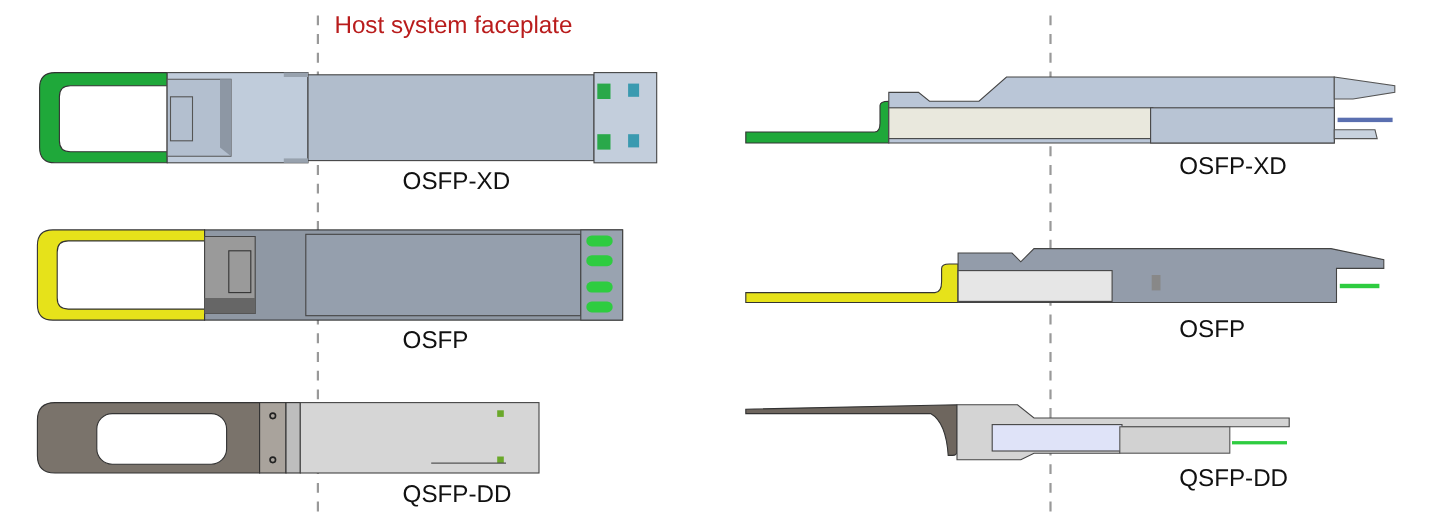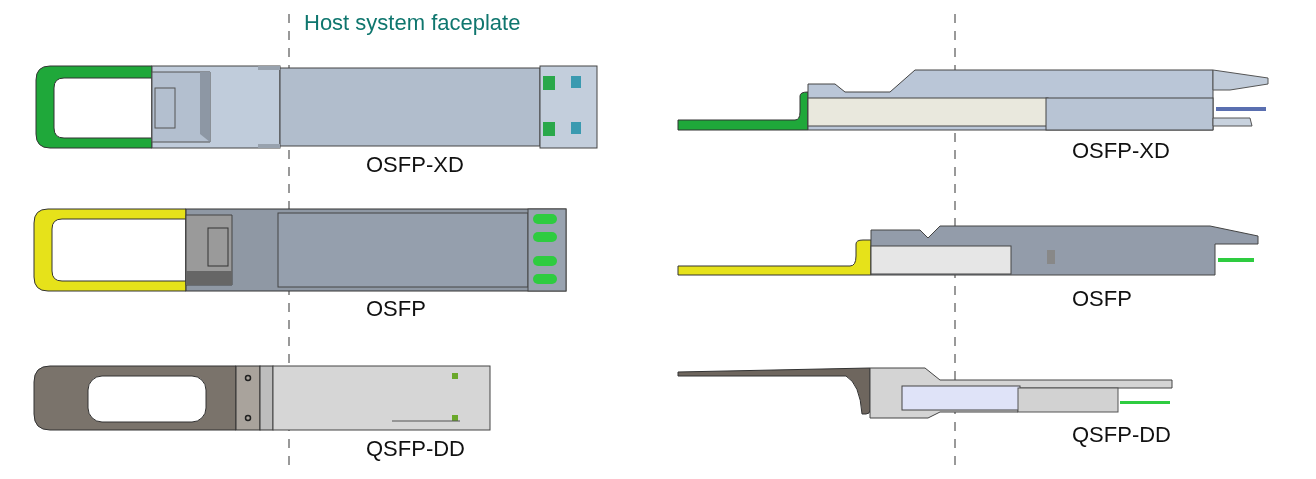--- a/index.html
+++ b/index.html
@@ -1,18 +1,18 @@
 <!DOCTYPE html>
 <html><head>
 <meta charset="utf-8">
 <style>
   html,body{margin:0;padding:0;background:#ffffff;}
   body{width:1316px;height:479px;position:relative;overflow:hidden;font-family:"Liberation Sans",sans-serif;}
   .abs{position:absolute;}
-  .title{left:304px;top:10px;font-size:22px;color:#0f766e;}
+  .title{left:304px;top:10px;font-size:22px;color:#b91c1c;}
   .label{font-size:22px;color:#111;}
   svg{position:absolute;left:0;top:0;}
 </style>
 </head>
 <body>
 
 <div class="abs title">Host system faceplate</div>
 
 <svg width="1316" height="479">
 

